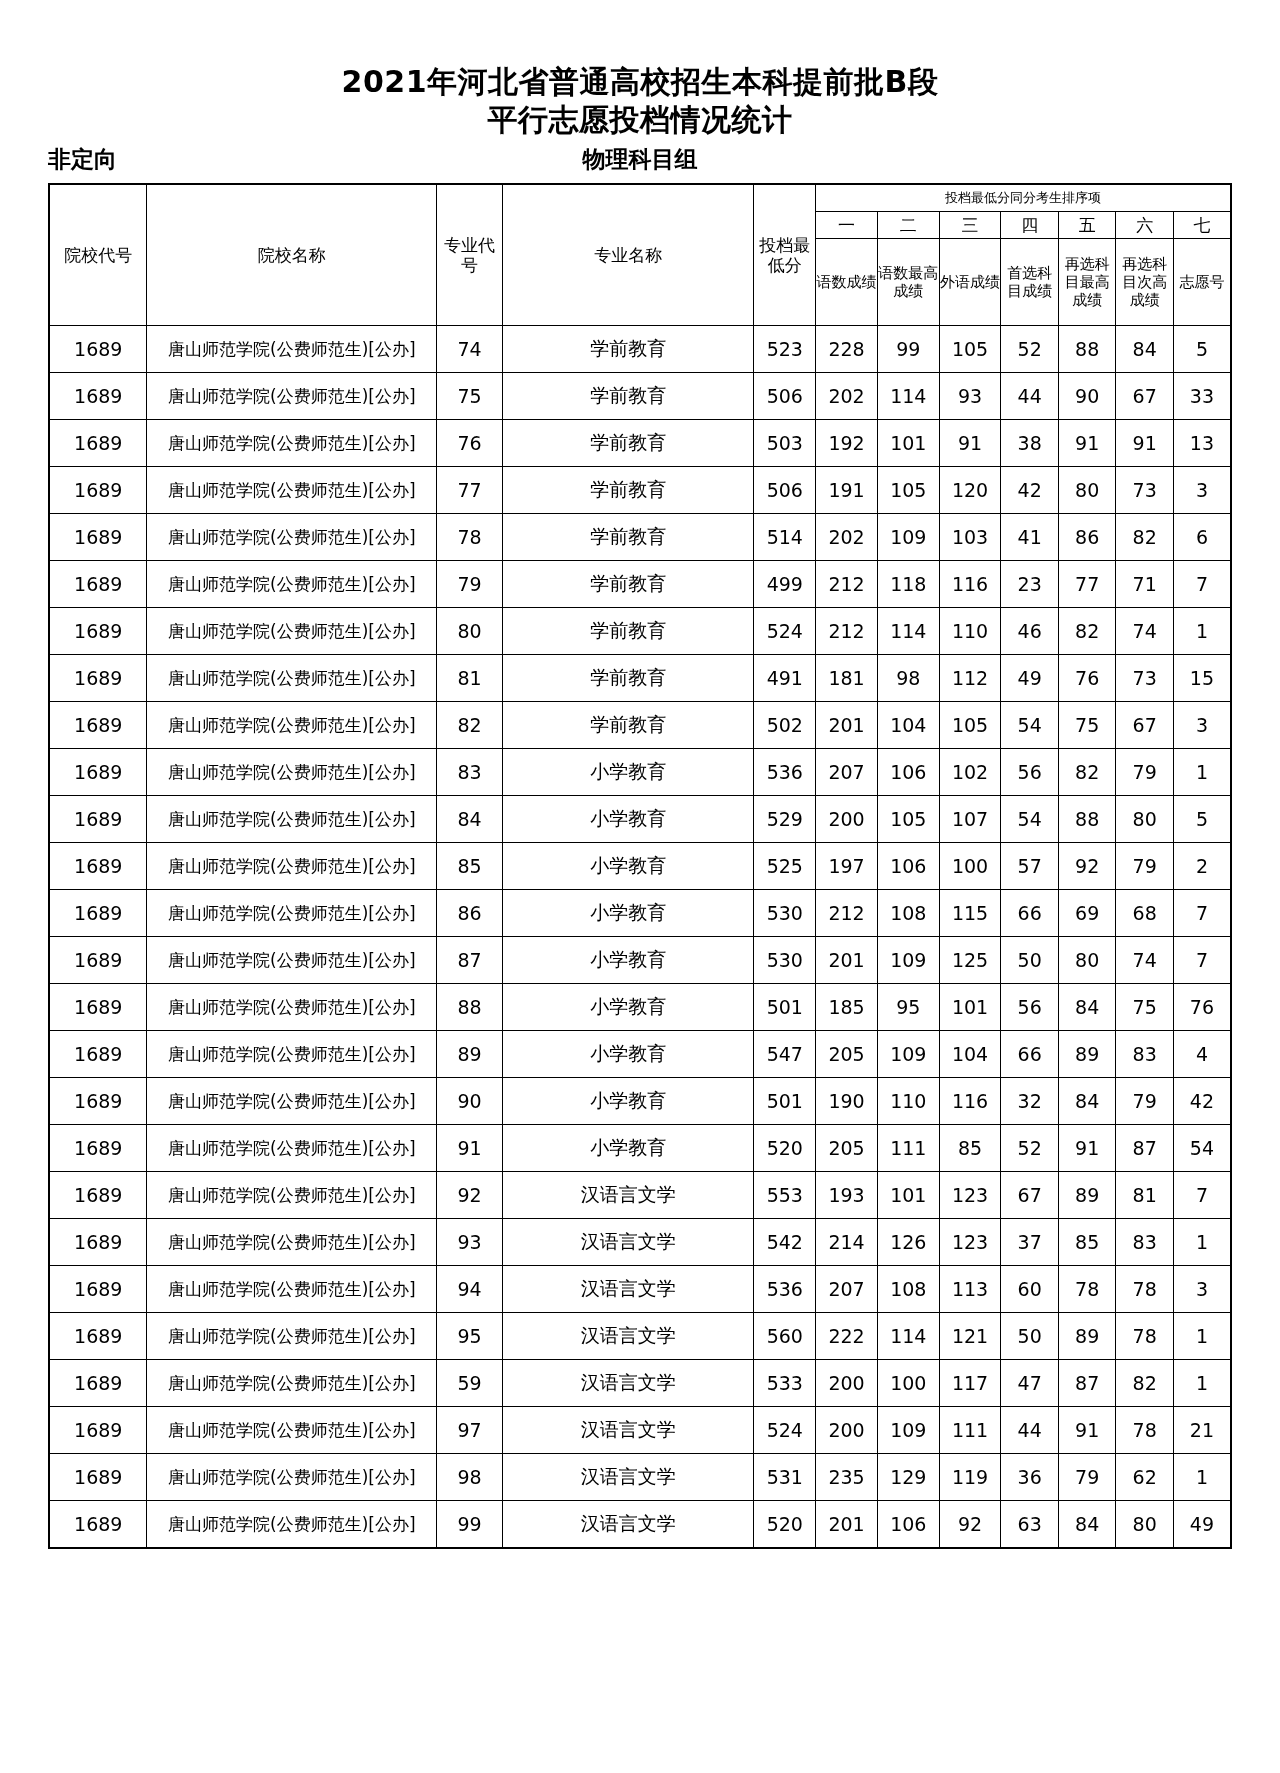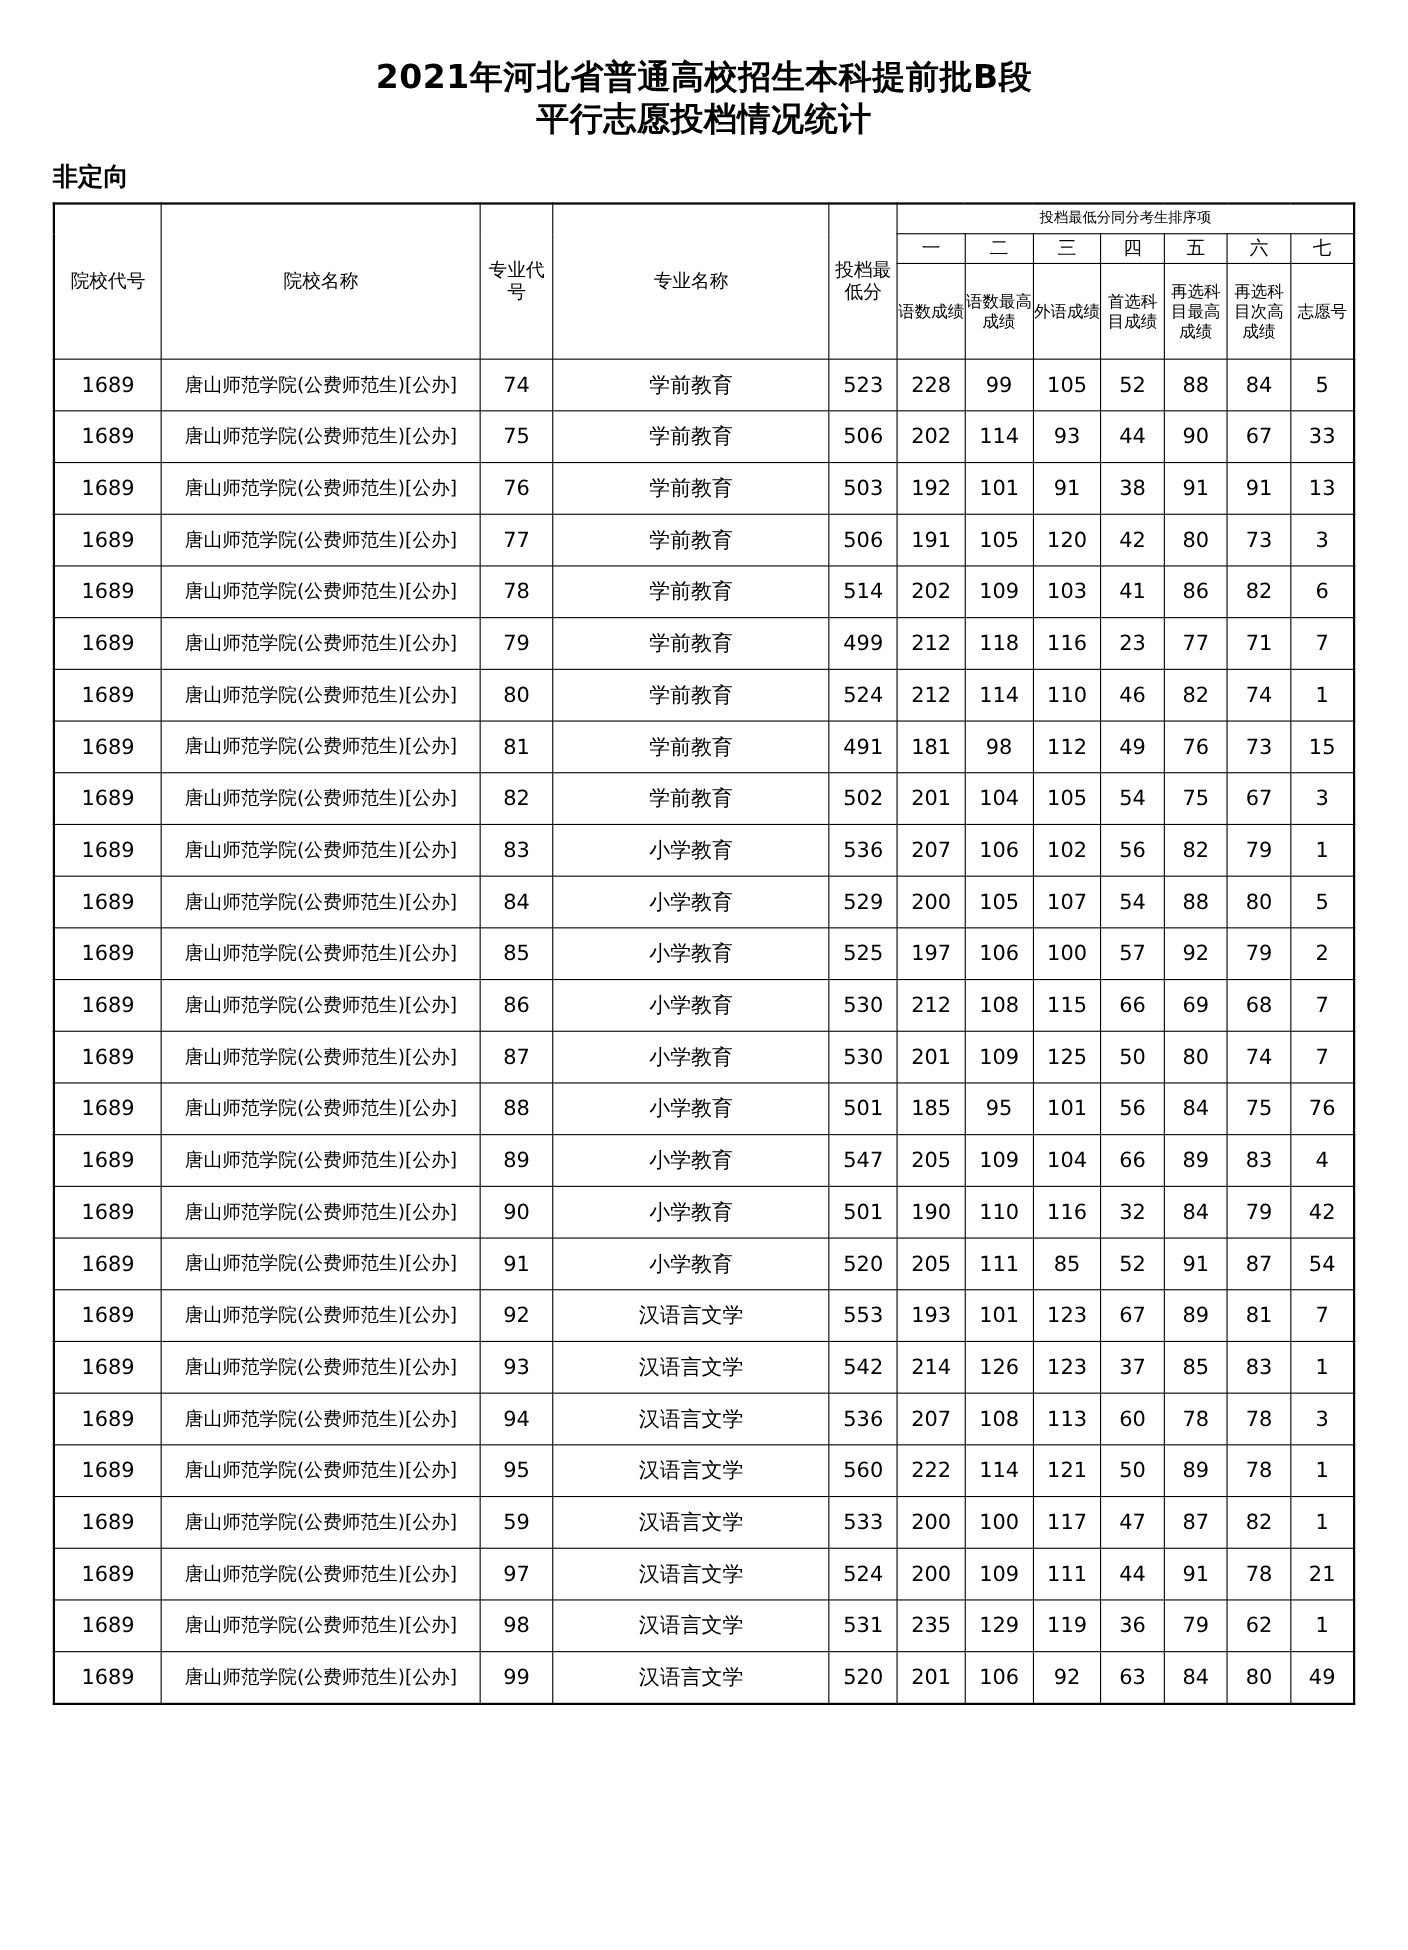--- a/index.html
+++ b/index.html
@@ -12,36 +12,36 @@
     height: 1773px;
     font-family: "DejaVu Sans", "Liberation Sans", sans-serif;
     color: #000000;
     -webkit-font-smoothing: none;
   }
   .page {
     position: relative;
     width: 1280px;
     height: 1773px;
     box-sizing: border-box;
-    padding: 0 48px;
+    padding: 11px 48px;
   }
   .doc-title {
     text-align: center;
     font-weight: bold;
     font-size: 30px;
     line-height: 38px;
     letter-spacing: 0.5px;
     padding-top: 52px;
   }
   .doc-title .line2 { display: block; }
 
   .subhead {
     display: flex;
     align-items: flex-end;
-    margin-top: 18px;
+    margin-top: 6px;
     margin-bottom: 8px;
     height: 30px;
   }
   .subhead-left {
     font-size: 23px;
     font-weight: bold;
     width: 33%;
     text-align: left;
   }
   .subhead-center {
@@ -140,20 +140,21 @@
 
 <div class="page">
 
   <div class="doc-title">
     <span>2021年河北省普通高校招生本科提前批B段</span>
     <span class="line2">平行志愿投档情况统计</span>
   </div>
 
   <div class="subhead">
     <div class="subhead-left">非定向</div>
+    <div class="subhead-center">物理科目组</div>
     <div class="subhead-right"></div>
   </div>
 
   <table class="report">
     <colgroup>
       <col class="c-code">
         <col class="c-school">
         <col class="c-major-c">
         <col class="c-major">
       <col class="c-score">

